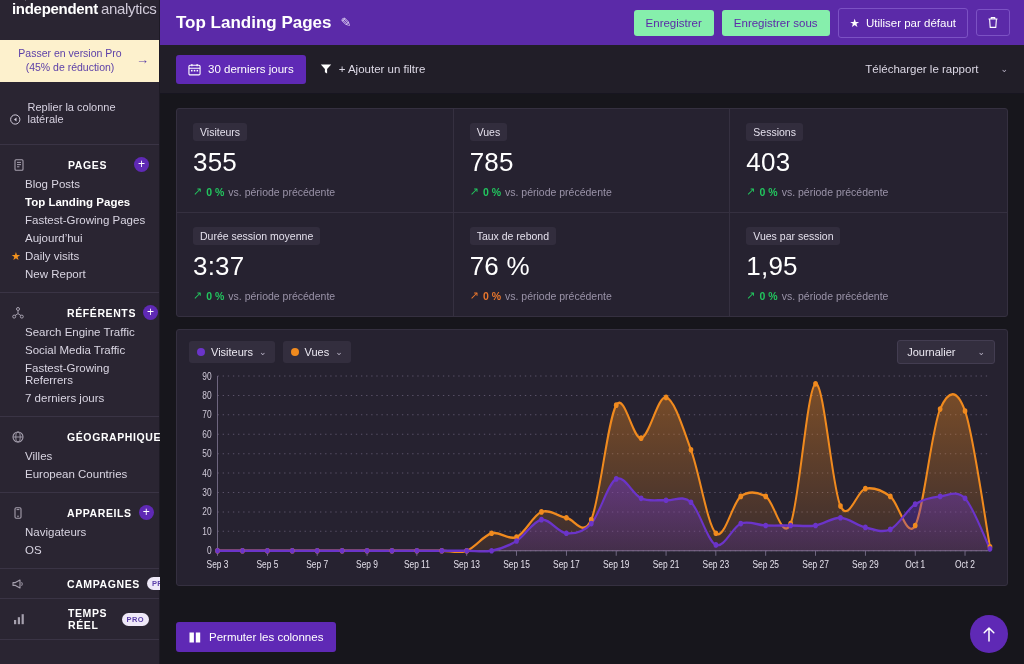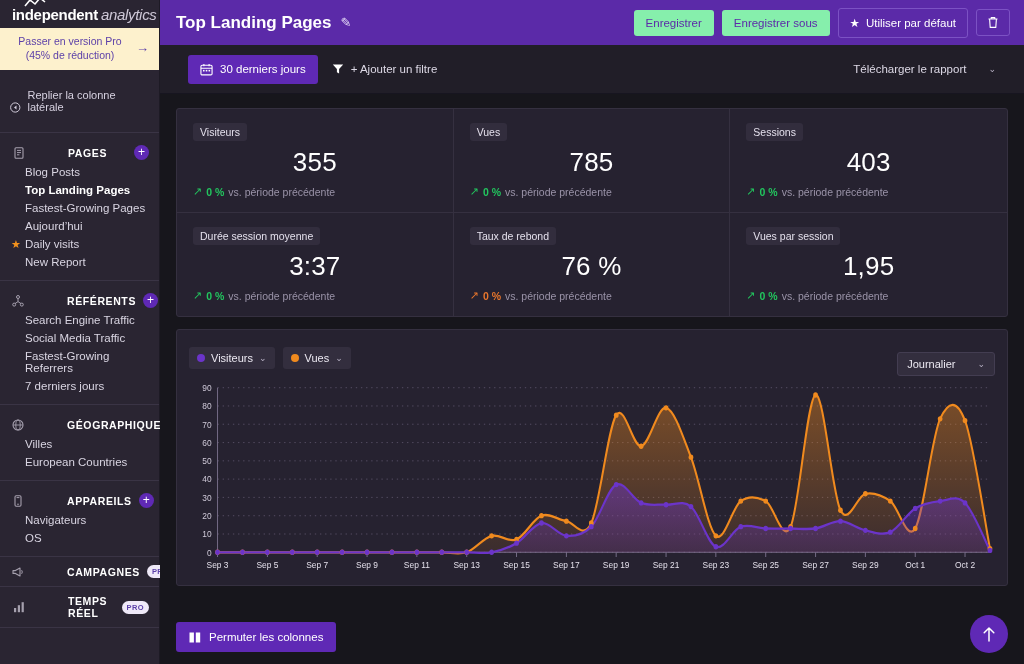--- a/index.html
+++ b/index.html
@@ -14,26 +14,26 @@
 
   
   .sidebar {
     width: 160px; height: 664px;
     background: #2a2532;
     display: flex; flex-direction: column;
     flex: 0 0 160px;
     border-right: 1px solid #1d1a24;
   }
   .logo-wrap {
-    height: 28px; background: #2a2532;
-    display: flex; align-items: center; padding-left: 12px;
+    height: 40px; background: #2a2532;
+    display: flex; align-items: flex-start; padding-left: 12px;
   }
   .logo { display: flex; align-items: baseline; gap: 3px; position: relative; }
   .logo-main { font-size: 15px; font-weight: bold; color: #ffffff; letter-spacing: -0.3px; }
-  .logo-sub { font-size: 15px; font-weight: normal; color: #cfc9d8; letter-spacing: -0.3px; font-style: italic; }
+  .logo-sub { font-size: 15px; font-weight: normal; color: #cfc9d8; letter-spacing: -0.3px; }
   .logo-spark { position: absolute; top: -9px; left: 12px; }
 
   .pro-banner {
     background: #fdf1cd; color: #5b3fa8;
     padding: 7px 10px 8px 10px;
     font-size: 10.5px; line-height: 1.3;
     display: flex; align-items: center; gap: 6px; cursor: pointer;
   }
   .pro-banner-text { flex: 1; text-align: center; }
   .pro-banner-arrow { font-size: 13px; color: #5b3fa8; }
@@ -98,21 +98,21 @@
     font-family: inherit; cursor: pointer;
   }
   .btn-icon-only {
     background: transparent; color: #fff; border: 1px solid #7c52c4;
     border-radius: 3px; padding: 6px 10px; margin-left: 8px;
     cursor: pointer; display: flex; align-items: center;
   }
 
   .filterbar {
     height: 49px; background: #211e28;
-    display: flex; align-items: center; padding: 0 28px;
+    display: flex; align-items: center; padding: 0 16px;
     flex: 0 0 49px; border-bottom: 1px solid #171520;
   }
   .btn-purple {
     background: #5f29b5; color: #fff; border: none; border-radius: 3px;
     font-size: 11.5px; padding: 8px 12px; display: flex; align-items: center;
     gap: 7px; font-family: inherit; cursor: pointer;
   }
   .filter-add {
     margin-left: 14px; font-size: 11.5px; color: #ddd9e6;
     display: flex; align-items: center; gap: 7px; cursor: pointer;
@@ -140,21 +140,21 @@
     border-radius: 3px;
     overflow: hidden;
   }
   .stat-card { padding: 13px 16px 14px 16px; border-right: 1px solid #353040; border-bottom: 1px solid #353040; }
   .stat-card:nth-child(3n) { border-right: none; }
   .stat-card:nth-child(n+4) { border-bottom: none; }
   .stat-label {
     display: inline-block; background: #322d3d; color: #e4e0ec;
     font-size: 10.5px; padding: 3px 7px; border-radius: 3px;
   }
-  .stat-value { font-size: 26px; font-weight: normal; color: #fff; margin: 6px 0 7px 0; letter-spacing: .2px; text-align: center; }
+  .stat-value { font-size: 26px; font-weight: normal; color: #fff; margin: 6px 0 7px 0; letter-spacing: .2px; }
   .stat-delta { font-size: 10.5px; color: #9a93a8; display: flex; align-items: center; gap: 4px; }
   .delta-arrow { font-size: 11px; }
   .delta-pct { font-weight: bold; }
   .up { color: #22c55e; }
   .warn { color: #e8762c; }
 
   
   .chart-panel {
     margin-top: 12px; background: #262230;
     border: 1px solid #353040; border-radius: 3px;
@@ -166,21 +166,21 @@
     background: #332e3e; border-radius: 3px; padding: 5px 8px;
     font-size: 11px; color: #ece9f2; display: flex; align-items: center;
     gap: 6px; margin-right: 8px; cursor: pointer;
   }
   .dot { width: 8px; height: 8px; border-radius: 50%; display: inline-block; }
   .chev { font-size: 9px; color: #b7b0c4; }
   .chart-head-spacer { flex: 1; }
   .granularity {
     background: #332e3e; border: 1px solid #433d51; border-radius: 3px;
     font-size: 11px; color: #ece9f2; padding: 5px 9px;
-    display: flex; align-items: center; gap: 22px; cursor: pointer; margin-top: 12px;
+    display: flex; align-items: center; gap: 22px; cursor: pointer;
   }
   .chart-body { flex: 1; position: relative; }
   .chart-svg { display: block; width: 100%; height: 100%; }
 
   
   .bottombar { padding: 14px 16px 0 16px; flex: 0 0 56px; }
   .btn-swap {
     background: #5f29b5; color: #fff; border: none; border-radius: 3px;
     font-size: 11.5px; padding: 9px 13px; display: inline-flex;
     align-items: center; gap: 8px; font-family: inherit; cursor: pointer;

